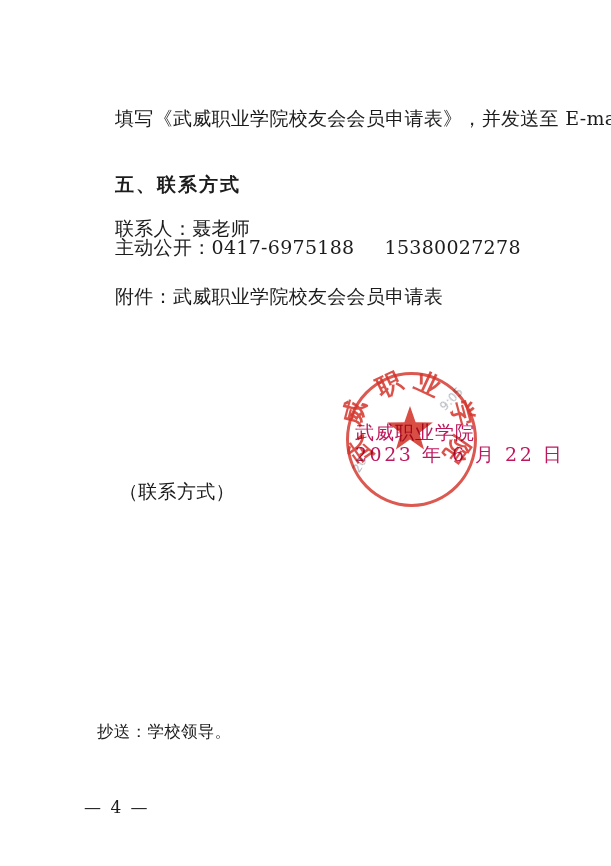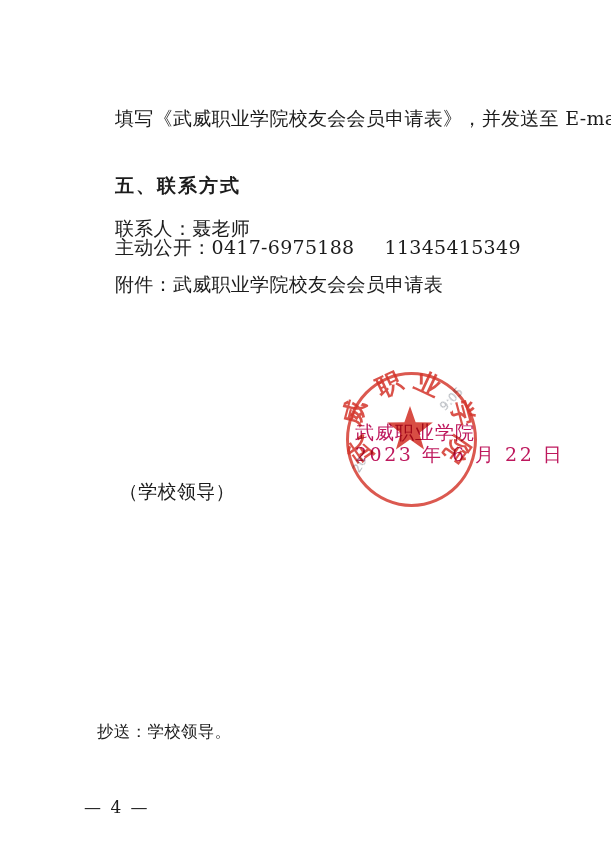--- a/index.html
+++ b/index.html
@@ -12,21 +12,21 @@
     color:#1c1c1c;
   }
   .line{
     position:absolute;
     font-size:19px;
     line-height:1.2;
     white-space:nowrap;
     letter-spacing:0.3px;
   }
   .heading{
-    font-family:Liberation Sans, sans-serif;
+    font-family:Liberation Mono, monospace;
     font-weight:700;
     letter-spacing:2px;
   }
   .phone-gap{display:inline-block;width:30px;}
   
   .seal{
     position:absolute;
     left:346px;top:372px;
     width:132px;height:132px;
     mix-blend-mode:multiply;
@@ -74,26 +74,26 @@
 <div class="page">
 
   <div class="line" style="left:115px;top:107px;">填写《武威职业学院校友会会员申请表》，并发送至 E-mail:</div>
 
 
   <div class="line heading" style="left:115px;top:175px;">五、联系方式</div>
 
   <div class="line" style="left:115px;top:217px;">联系人：聂老师</div>
 
   <div class="line" style="left:115px;top:236px;">
-    <span>主动公开：</span><span>0417-6975188</span><span class="phone-gap"></span><span>11345415349</span>
+    <span>主动公开：</span><span>0417-6975188</span><span class="phone-gap"></span><span>15380027278</span>
   </div>
 
-  <div class="line" style="left:115px;top:273px;">附件：武威职业学院校友会会员申请表</div>
+  <div class="line" style="left:115px;top:285px;">附件：武威职业学院校友会会员申请表</div>
 
-  <div class="line" style="left:119px;top:480px;">（学校领导）</div>
+  <div class="line" style="left:119px;top:480px;">（联系方式）</div>
 
   <div class="seal-black" style="left:355px;top:420px;">武威职业学院</div>
   <div class="seal-black" style="left:339px;top:442px;letter-spacing:2.5px;margin-left:16px;">2023 年 6 月 22 日</div>
 
   <div class="watermark" style="left:352px;top:458px;transform:rotate(-58deg);">20</div>
   <div class="watermark" style="left:438px;top:392px;transform:rotate(-45deg);">9:05</div>
 
   <div class="seal">
     <div class="seal-ring"></div>
 

